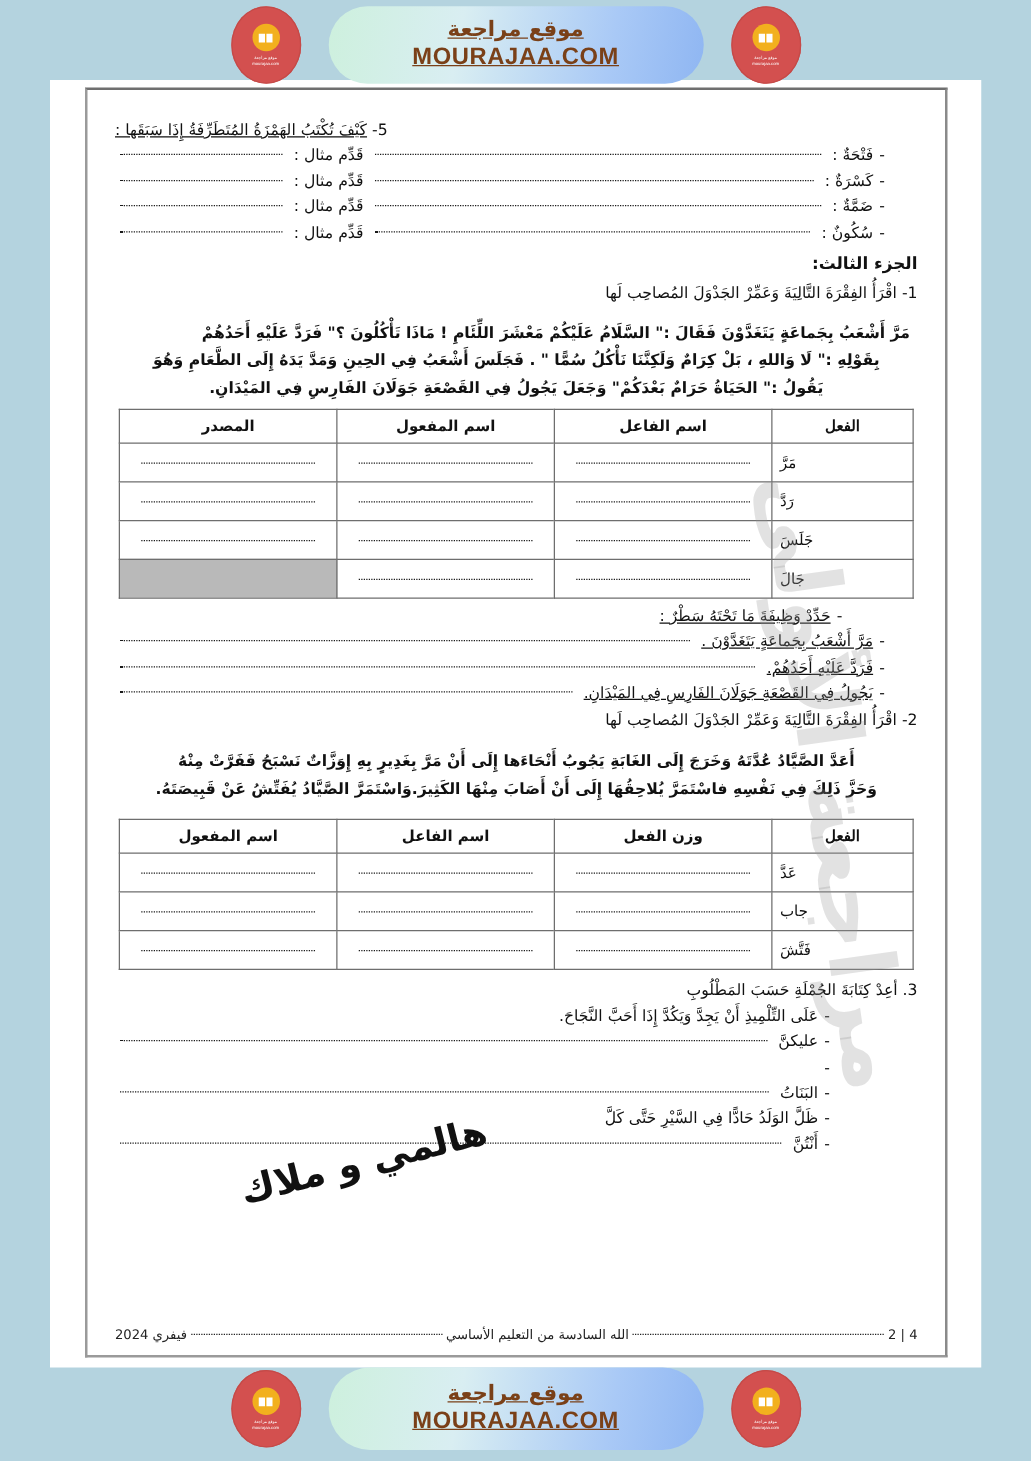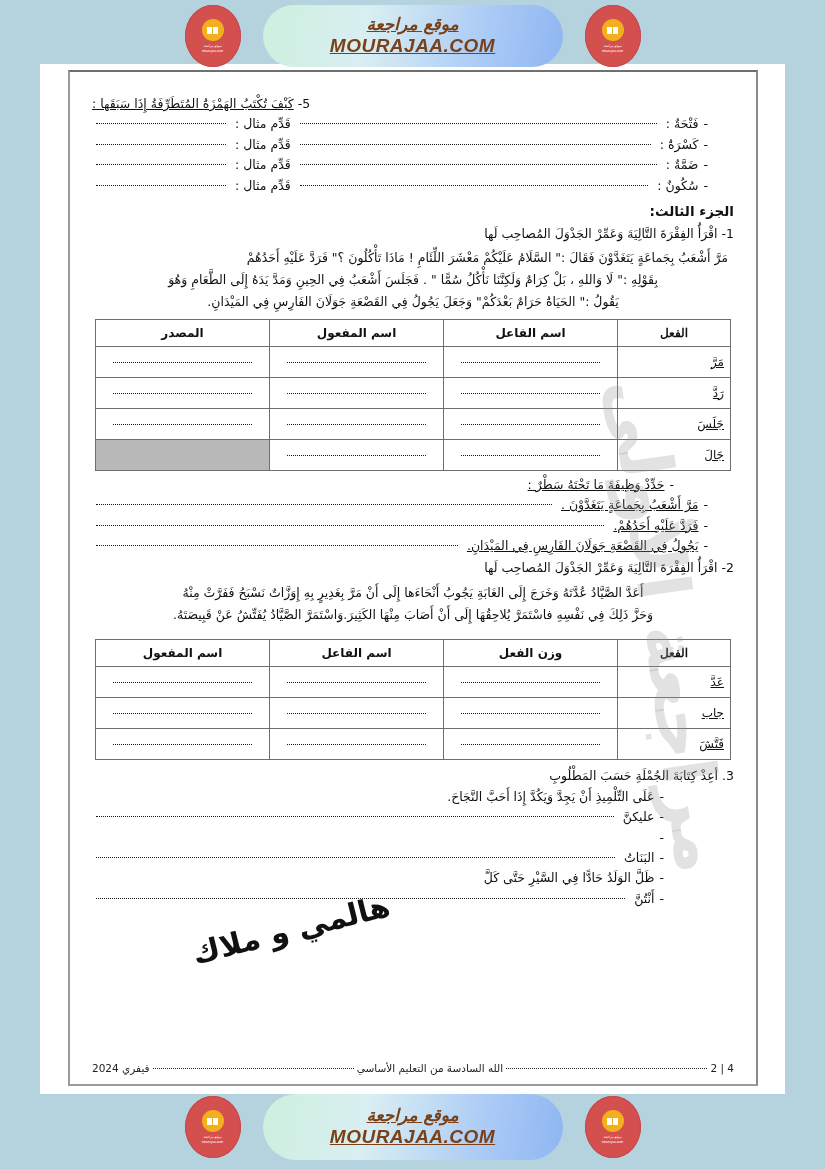--- a/index.html
+++ b/index.html
@@ -18,21 +18,20 @@
     z-index:40;pointer-events:none;
   }
   .banner-top{top:0;}
   .banner-bottom{bottom:0;height:84px;}
   .banner-pill{
     position:relative;
     width:300px;height:62px;border-radius:34px;
     background:linear-gradient(100deg,#cdf0dd 0%,#d9eef2 35%,#a9c9f6 75%,#8fb6f2 100%);
     display:flex;flex-direction:column;align-items:center;justify-content:center;
     gap:2px;
-    font-style:italic;
   }
   .banner-bottom .banner-pill{height:66px;}
   .banner-ar{
     font-size:17px;font-weight:bold;color:#7a4018;
     text-decoration:underline;letter-spacing:.5px;line-height:1.1;
   }
   .banner-en{
     font-size:19px;font-weight:bold;color:#7a4018;
     text-decoration:underline;letter-spacing:.5px;line-height:1.1;
     font-family:"Liberation Sans",sans-serif;
@@ -115,22 +114,23 @@
   .sub-item{
     display:flex;align-items:baseline;
     gap:5px;margin:1px 0;padding-right:26px;
   }
   .dash{flex:0 0 auto;}
 
   
   .para{
     text-align:justify;
     padding:0 6px 0 6px;
-    margin:4px 0 6px 0;
+    margin:12px 0 6px 0;
     line-height:1.75;
+    font-weight:bold;
   }
   .para .pline{display:block;}
   .pl-c{text-align:center;}
   .pl-r{text-align:right;}
 
   
   table.grid{
     border-collapse:collapse;
     width:636px;
     margin:6px auto 4px auto;
@@ -139,21 +139,21 @@
   }
   table.grid td,table.grid th{
     border:1px solid #6e6e6e;
     height:30px;vertical-align:middle;
     padding:0 6px;
     background:#fff;
   }
   table.grid th{
     font-weight:bold;height:26px;text-align:center;
   }
-  table.grid td.verb{text-align:right;font-weight:normal;text-decoration:underline;}
+  table.grid td.verb{text-align:left;font-weight:normal;}
   td.dotcell{text-align:center;color:#111;}
   td.dotcell span{
     display:inline-block;width:86%;
     border-bottom:1.8px dotted #1a1a1a;
     transform:translateY(-3px);
   }
   td.shaded{background:#b9b9b9 !important;}
 
   .col-verb{width:100px;font-family:Liberation Serif, serif;}
 

